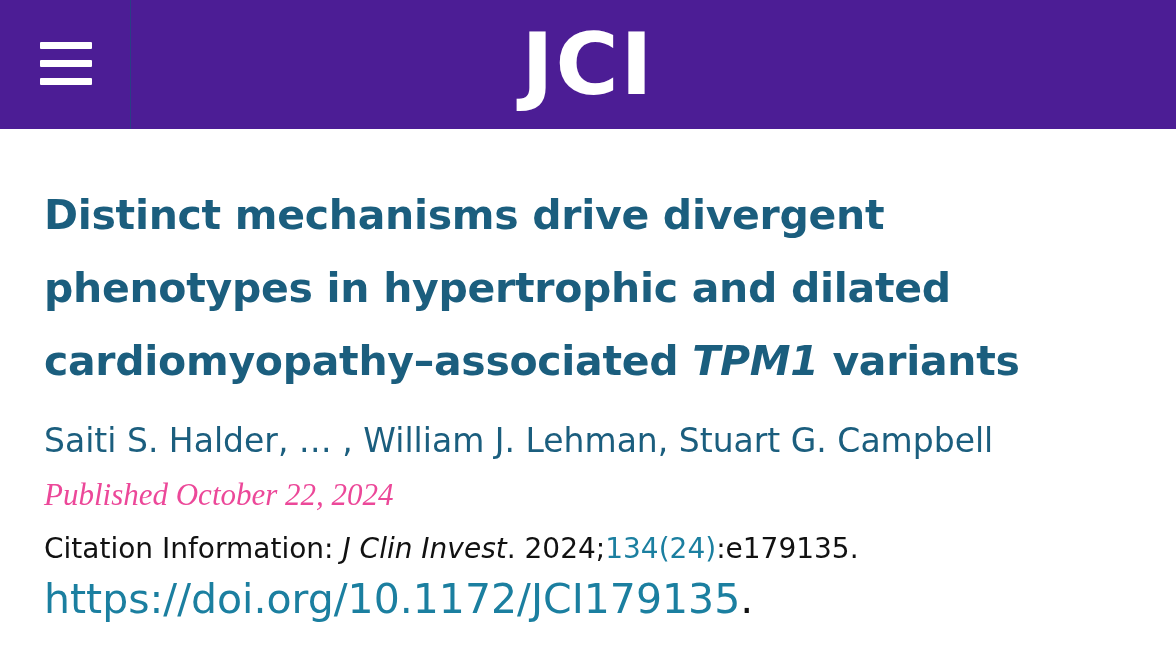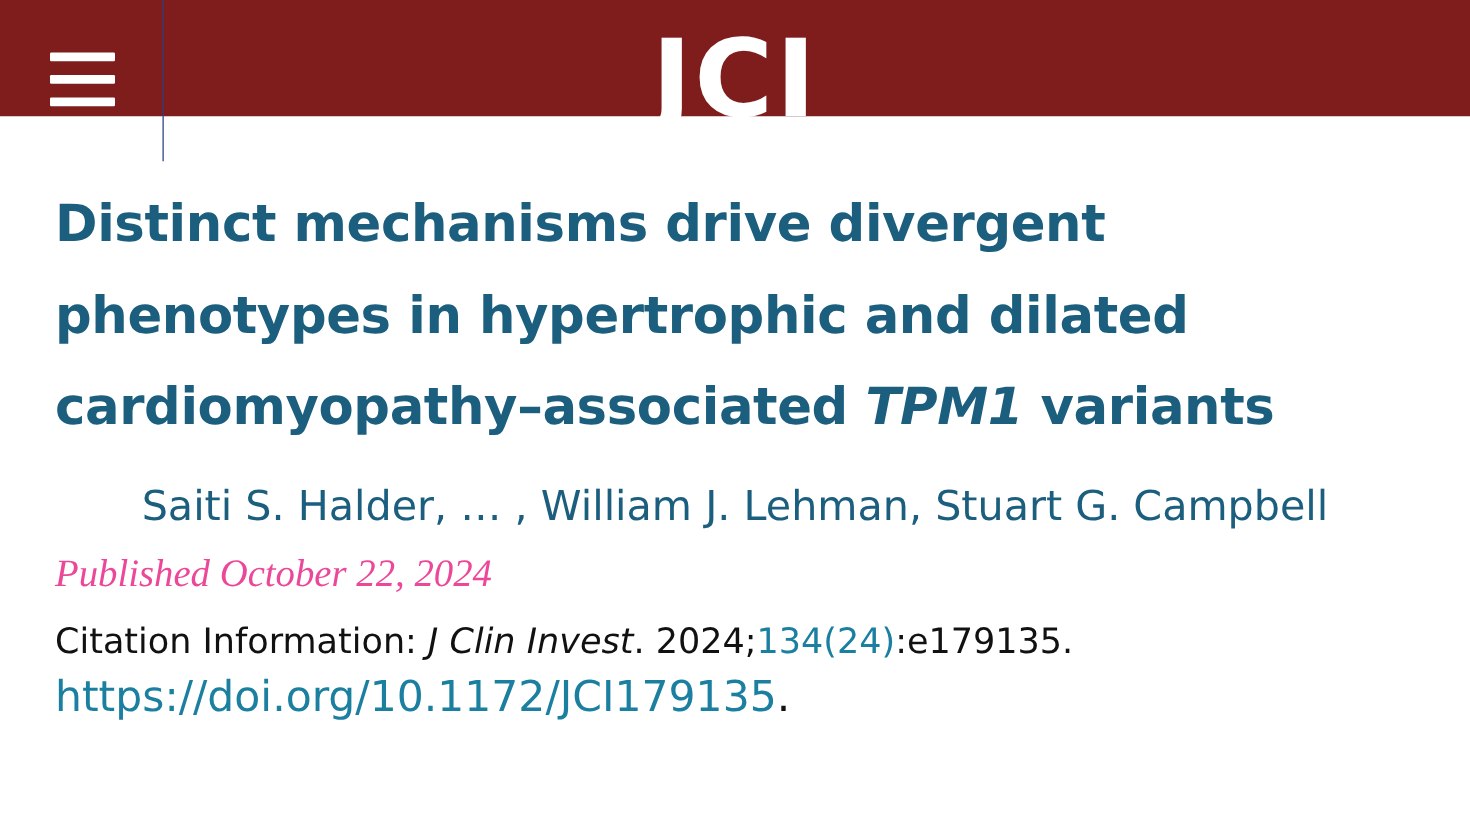--- a/index.html
+++ b/index.html
@@ -12,22 +12,22 @@
     height: 661px;
     overflow: hidden;
     font-family: "Liberation Sans", sans-serif;
     -webkit-font-smoothing: antialiased;
   }
 
   
   .header {
     position: relative;
     width: 100%;
-    height: 93px;
-    background: #7f1d1d;
+    height: 129px;
+    background: #4c1d95;
     box-sizing: border-box;
   }
   .menu-button {
     position: absolute;
     left: 0;
     top: 0;
     width: 130px;
     height: 129px;
     border-right: 1px solid #2a3e85;
     cursor: pointer;
@@ -83,21 +83,20 @@
     font-style: italic;
   }
 
   .authors {
     color: #1b5e7e;
     font-size: 33px;
     line-height: 1.3;
     margin: 0 0 12px 0;
     font-family: "DejaVu Sans", sans-serif;
     font-weight: 400;
-    text-align: center;
   }
   .published {
     color: #ec4899;
     font-style: italic;
     font-size: 31px;
     line-height: 1.3;
     margin: 0 0 14px 0;
     font-family: Liberation Serif, serif;
   }
   .citation {
@@ -109,21 +108,21 @@
   }
   .citation .journal {
     font-style: italic;
   }
   .citation a, .doi-line a {
     color: #1b7fa0;
     text-decoration: none;
   }
   .doi-line {
     color: #111111;
-    font-size: 34px;
+    font-size: 41px;
     line-height: 1.45;
     margin: 0;
     font-family: "DejaVu Sans", sans-serif;
   }
   .partial-row {
     height: 18px;
     overflow: hidden;
   }
 </style>
 </head>

